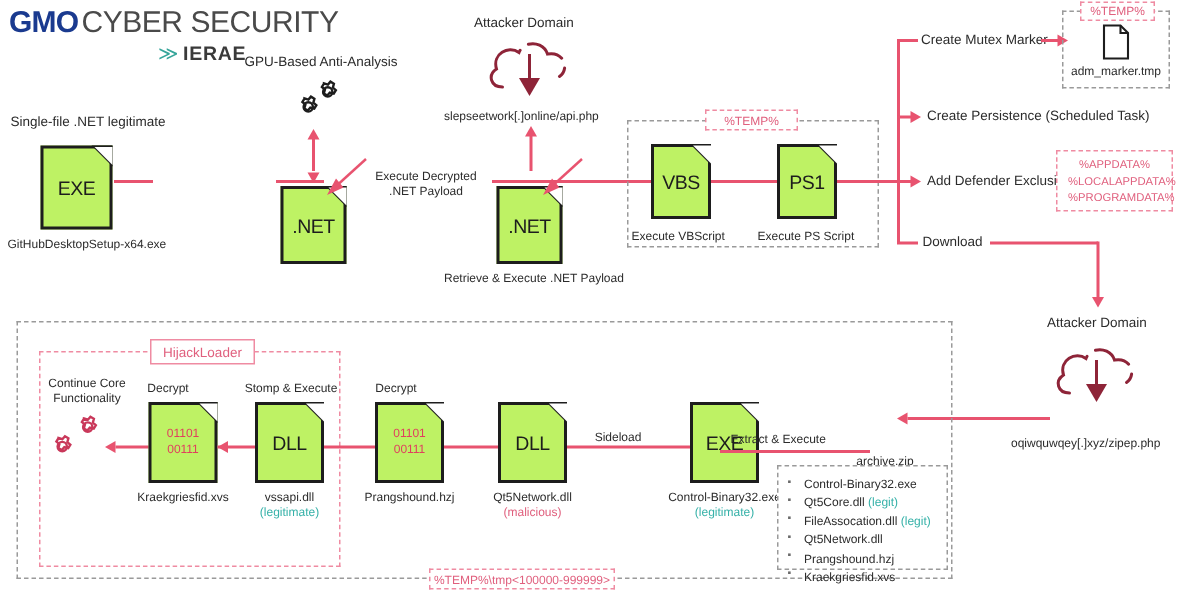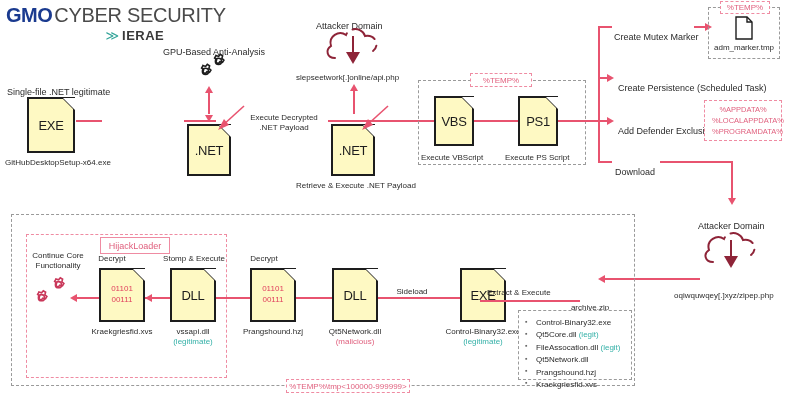--- a/index.html
+++ b/index.html
@@ -42,27 +42,27 @@
   
   .lbl {
     font-size: 8px;
     color: #2b2b2b;
     line-height: 1.25;
     white-space: nowrap;
   }
   .lbl.c { text-align: center; }
   .lbl-legit { color: #35b1a8; }
   .lbl-mal { color: #e0607e; }
-  .big { font-size: 9px; margin-top: 11px; }
+  .big { font-size: 9px; }
 
   
   .doc {
     position: absolute;
     border: 2px solid #1d1d1d;
-    background: #fef9c3;
+    background: #bef264;
     display: flex;
     align-items: center;
     justify-content: center;
   }
   .doc .fold {
     position: absolute;
     top: -2px; right: -2px;
     width: 0; height: 0;
     border-left: 14px solid transparent;
     border-top: 14px solid #1d1d1d;

